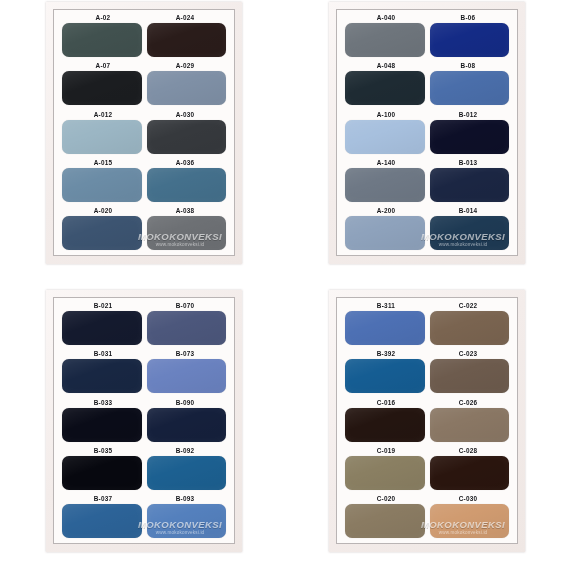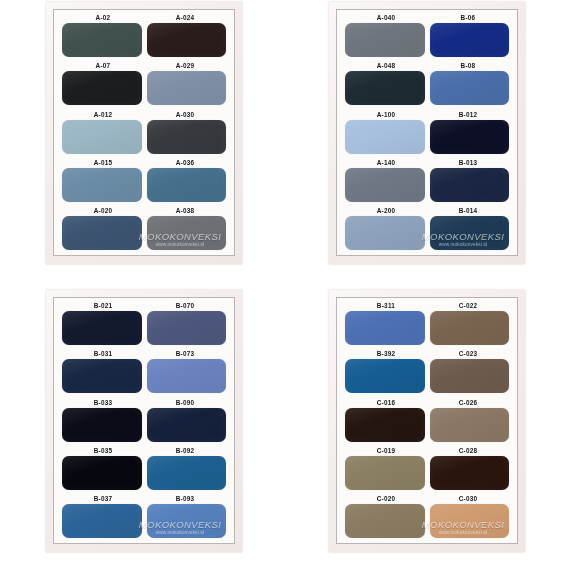--- a/index.html
+++ b/index.html
@@ -115,21 +115,21 @@
     position: absolute;
     right: 9px;
     bottom: 7px;
     width: 90px;
     text-align: center;
     pointer-events: none;
     user-select: none;
   }
   .wm-main {
     font-size: 9.5px;
-    font-weight: normal;
+    font-weight: bold;
     font-style: italic;
     letter-spacing: 0.4px;
     color: rgba(255,255,255,0.62);
     text-shadow: 0 1px 0 rgba(0,0,0,0.20);
     line-height: 10px;
     font-family: "Liberation Sans", sans-serif;
   }
   .wm-url {
     font-size: 4.6px;
     letter-spacing: 0.2px;

